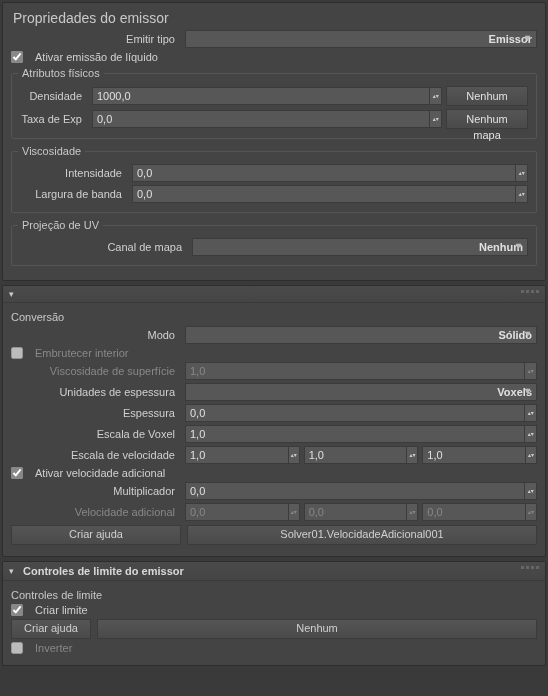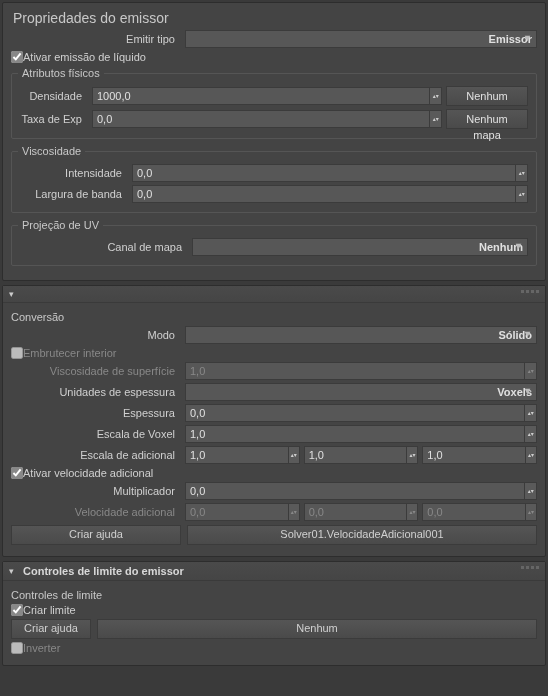--- a/index.html
+++ b/index.html
@@ -130,21 +130,21 @@
     height: 20px;
     line-height: 16px;
   }
   .map-btn {
     flex: 0 0 82px;
   }
   .checkbox-row {
     display: flex;
     align-items: center;
     margin: 3px 0;
-    gap: 0;
+    gap: 12px;
   }
   input[type=checkbox] {
     width: 12px; height: 12px;
     accent-color: #888;
   }
   .checkbox-row label { color: #d0d0d0; }
   .checkbox-row.disabled label { color: #888; }
   .subheading {
     color: #c8c8c8;
     margin: 4px 0 2px 0;
@@ -291,21 +291,21 @@
 
     <div class="row">
       <div class="row-label">Escala de Voxel</div>
       <div class="spin-wrap">
         <input class="field" value="1,0" style="">
         <div class="spinner">▴▾</div>
       </div>
     </div>
 
     <div class="row">
-      <div class="row-label">Escala de adicional</div>
+      <div class="row-label">Escala de velocidade</div>
       <div class="triple">
         <div class="spin-wrap">
             <input class="field" value="1,0" style="">
             <div class="spinner">▴▾</div>
           </div>
         <div class="spin-wrap">
             <input class="field" value="1,0" style="">
             <div class="spinner">▴▾</div>
           </div>
         <div class="spin-wrap">

